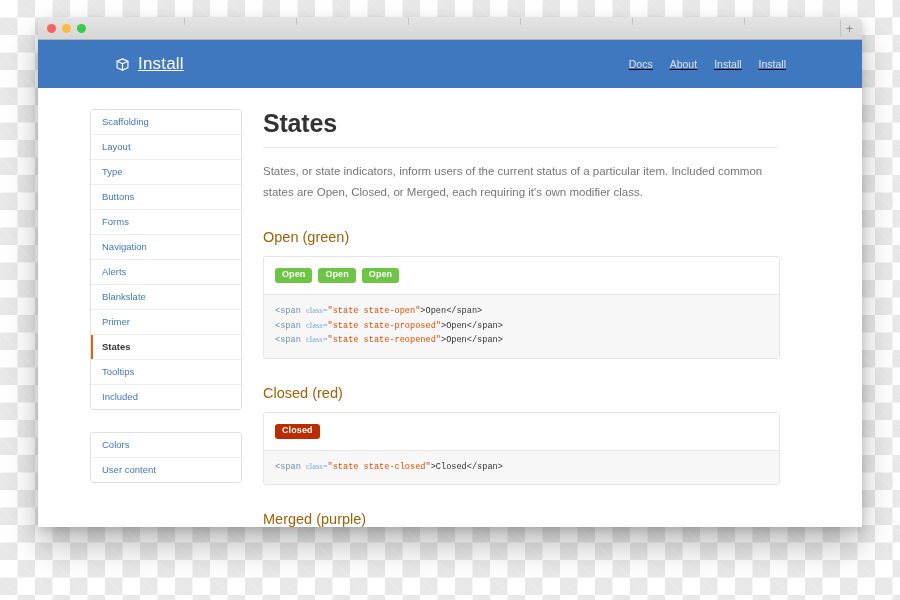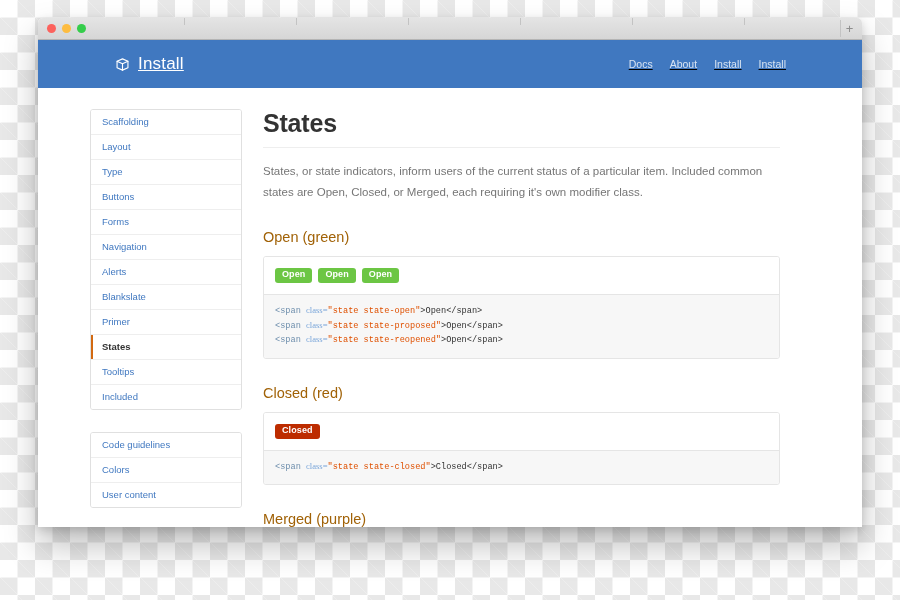--- a/index.html
+++ b/index.html
@@ -296,21 +296,20 @@
         <a href="#" class="menu-item">Forms</a>
         <a href="#" class="menu-item">Navigation</a>
         <a href="#" class="menu-item">Alerts</a>
         <a href="#" class="menu-item">Blankslate</a>
         <a href="#" class="menu-item">Primer</a>
         <a href="#" class="menu-item is-active">States</a>
         <a href="#" class="menu-item">Tooltips</a>
         <a href="#" class="menu-item">Included</a>
       </nav>
       <nav class="menu">
-        <a href="#" class="menu-item">Code guidelines</a>
         <a href="#" class="menu-item">Colors</a>
         <a href="#" class="menu-item">User content</a>
       </nav>
     </aside>
 
     <main id="main-content">
       <h1 id="page-title">States</h1>
       <p id="page-lead">States, or state indicators, inform users of the current status of a particular item. Included common states are Open, Closed, or Merged, each requiring it's own modifier class.</p>
 
       <h2 class="section-heading">Open (green)</h2>

